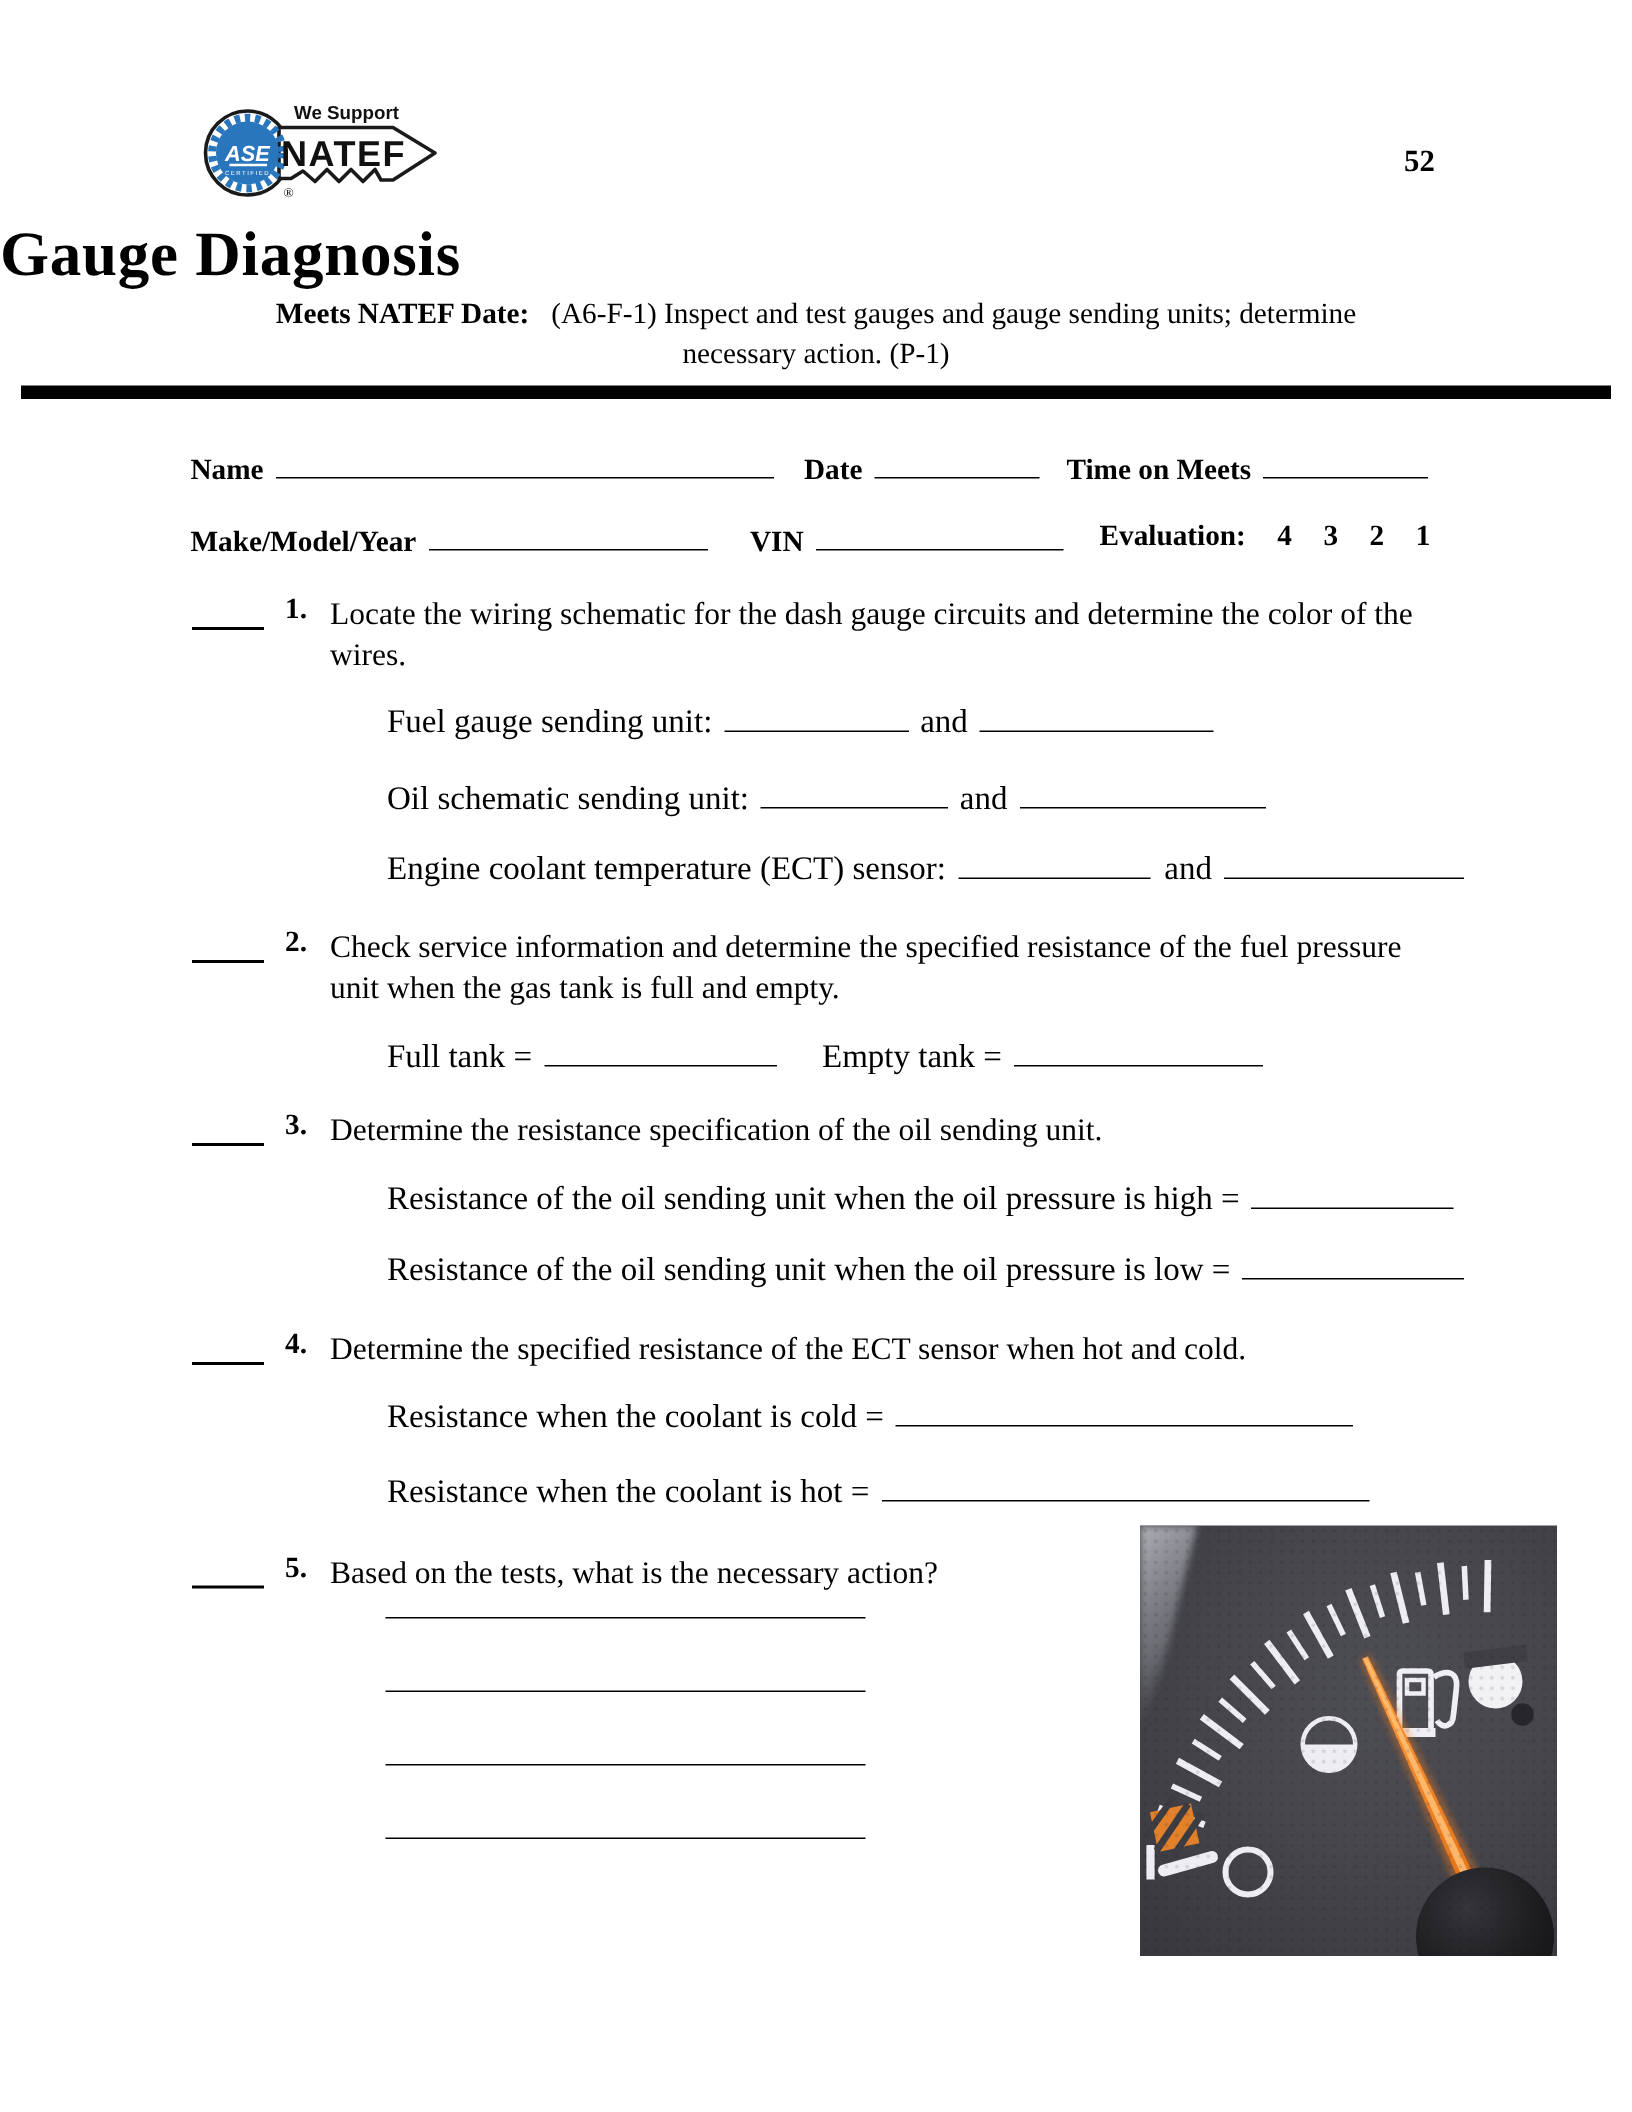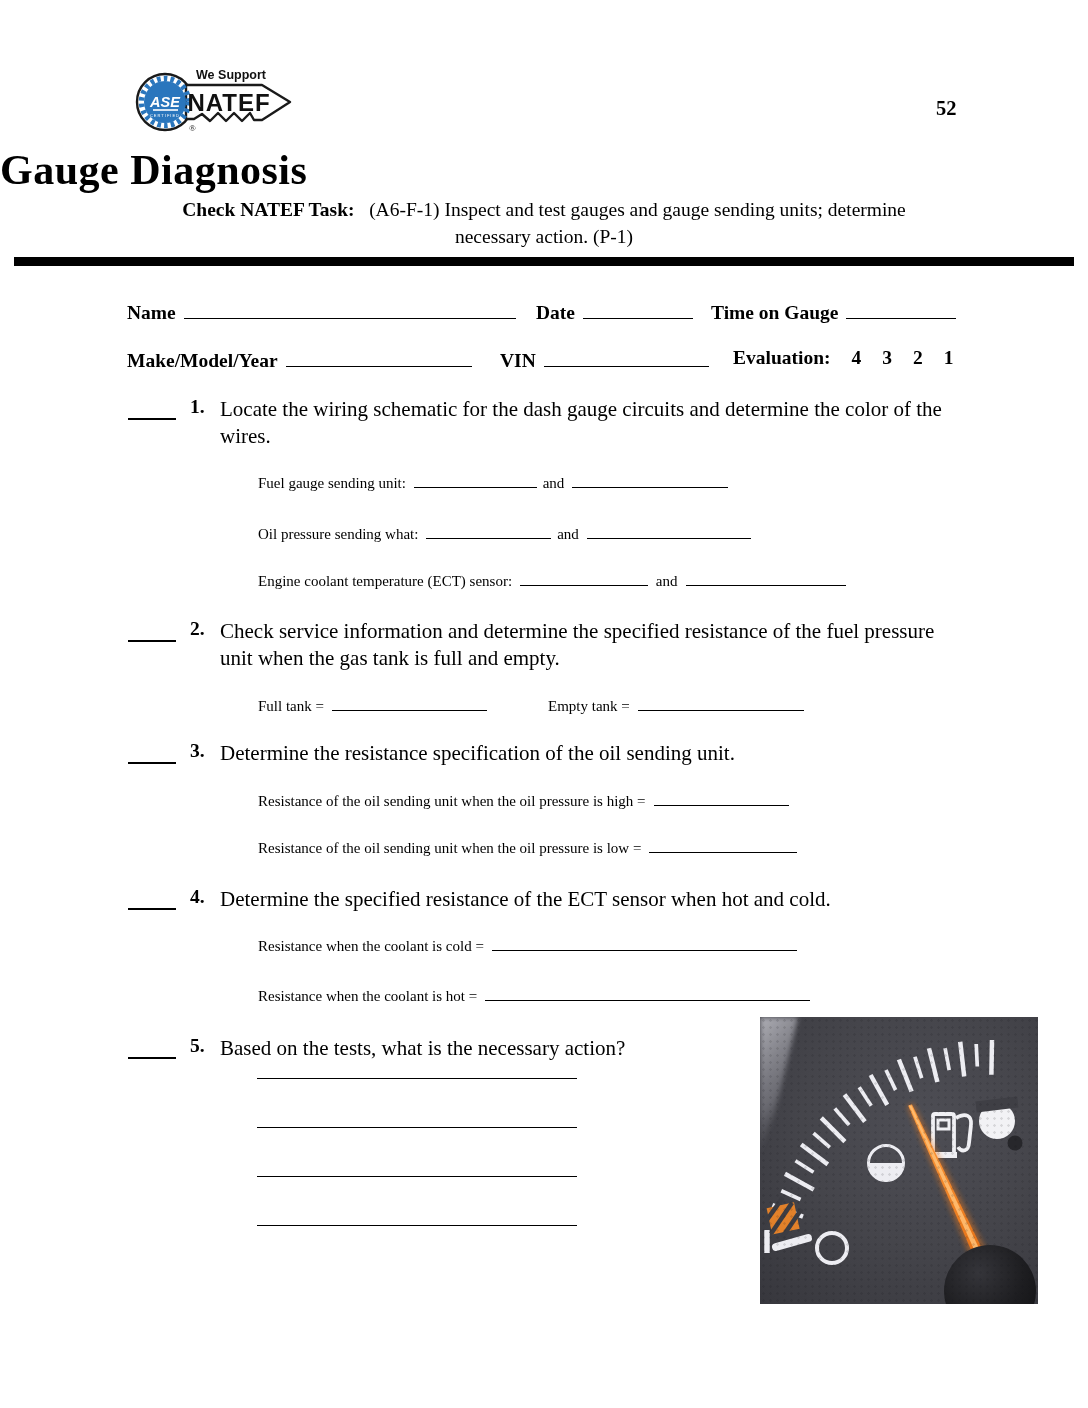--- a/index.html
+++ b/index.html
@@ -6,21 +6,21 @@
   .page{position:relative;width:1088px;height:1408px;background:#fff;
         font-family:"Liberation Serif",serif;color:#000;overflow:hidden;}
   .abs{position:absolute;}
   .bold{font-weight:bold;}
   .blank{display:inline-block;height:19px;border-bottom:1.7px solid #000;
          vertical-align:baseline;margin-left:8px;}
   .preblank{position:absolute;left:128px;width:48px;height:20px;
             border-bottom:2.2px solid #000;}
   .tasknum{position:absolute;left:190px;font-size:19.5px;font-weight:bold;}
   .tasktext{position:absolute;left:220px;width:742px;font-size:21px;line-height:27px;}
-  .subrow{position:absolute;left:258px;font-size:15px;white-space:nowrap;}
+  .subrow{position:absolute;left:258px;font-size:22px;white-space:nowrap;}
   .ansline{position:absolute;left:257px;width:320px;height:20px;border-bottom:1.7px solid #000;}
   .page-number{position:absolute;left:936px;top:60px;font-size:20.5px;font-weight:bold;margin-top:37px;}
   .title{position:absolute;left:0;right:0;top:146px;
          font-size:42px;font-weight:bold;letter-spacing:.5px;}
   .subtitle{position:absolute;left:0;right:0;text-align:center;font-size:19.5px;}
   .rule{position:absolute;left:14px;top:257px;width:1060px;height:9px;background:#000;}
   .formgroup{position:absolute;font-size:19.5px;font-weight:bold;white-space:nowrap;}
   .evalnum{margin-left:21px;}
   .photo{position:absolute;left:760px;top:1017px;width:278px;height:287px;
          background:radial-gradient(circle at 58% 38%, #4e4e55 0%, #45454b 50%, #37373d 100%);
@@ -50,57 +50,57 @@
       <line x1="23" y1="53" x2="48" y2="53" stroke="#fff" stroke-width="1.6"></line>
       <text x="35" y="59.5" text-anchor="middle" font-family="Liberation Sans, sans-serif" font-size="4" letter-spacing="1" fill="#fff">CERTIFIED</text>
     </g>
     <text x="101" y="22" text-anchor="middle" font-family="Liberation Sans, sans-serif" font-size="12.5" font-weight="bold" fill="#111">We Support</text>
     <text x="99" y="53.5" text-anchor="middle" font-family="Liberation Sans, sans-serif" font-size="24" font-weight="bold" letter-spacing="1" fill="#111">NATEF</text>
     <text x="59" y="74" font-size="9" fill="#111">®</text>
   </svg>
 
   <div class="title">Gauge Diagnosis</div>
   <div class="subtitle" style="top:199px;">
-    <span class="bold">Check NATEF Task:</span>
+    <span class="bold">Meets NATEF Date:</span>
     <span>&nbsp;</span>
     <span>(A6-F-1)  Inspect and test gauges and gauge sending units; determine</span>
   </div>
   <div class="subtitle" style="top:226px;">necessary action.  (P-1)</div>
 
   <div class="rule"></div>
 
   <div class="formgroup" style="left:127px;top:299px;">
     <span>Name</span><span class="blank" style="width:332px;"></span>
   </div>
   <div class="formgroup" style="left:536px;top:299px;">
     <span>Date</span><span class="blank" style="width:110px;"></span>
   </div>
   <div class="formgroup" style="left:711px;top:299px;">
-    <span>Time on Gauge</span><span class="blank" style="width:110px;"></span>
+    <span>Time on Meets</span><span class="blank" style="width:110px;"></span>
   </div>
 
   <div class="formgroup" style="left:127px;top:347px;">
     <span>Make/Model/Year</span><span class="blank" style="width:186px;"></span>
   </div>
   <div class="formgroup" style="left:500px;top:347px;">
     <span>VIN</span><span class="blank" style="width:165px;"></span>
   </div>
   <div class="formgroup" style="left:733px;top:347px;">
     <span>Evaluation:</span><span class="evalnum">4</span><span class="evalnum">3</span><span class="evalnum">2</span><span class="evalnum">1</span>
   </div>
 
   <div class="preblank" style="top:398px;"></div>
   <div class="tasknum" style="top:396px;">1.</div>
   <div class="tasktext" style="top:396px;">Locate the wiring schematic for the dash gauge circuits and determine the color of the wires.</div>
   <div class="subrow" style="top:468px;">
     <span>Fuel gauge sending unit:</span><span class="blank" style="width:123px;"></span>
     <span style="margin-left:2px;">and</span><span class="blank" style="width:156px;"></span>
   </div>
   <div class="subrow" style="top:519px;">
-    <span>Oil pressure sending what:</span><span class="blank" style="width:125px;"></span>
+    <span>Oil schematic sending unit:</span><span class="blank" style="width:125px;"></span>
     <span style="margin-left:2px;">and</span><span class="blank" style="width:164px;"></span>
   </div>
   <div class="subrow" style="top:566px;">
     <span>Engine coolant temperature (ECT) sensor:</span><span class="blank" style="width:128px;"></span>
     <span style="margin-left:4px;">and</span><span class="blank" style="width:160px;"></span>
   </div>
 
   <div class="preblank" style="top:620px;"></div>
   <div class="tasknum" style="top:618px;">2.</div>
   <div class="tasktext" style="top:618px;">Check service information and determine the specified resistance of the fuel pressure unit when the gas tank is full and empty.</div>

